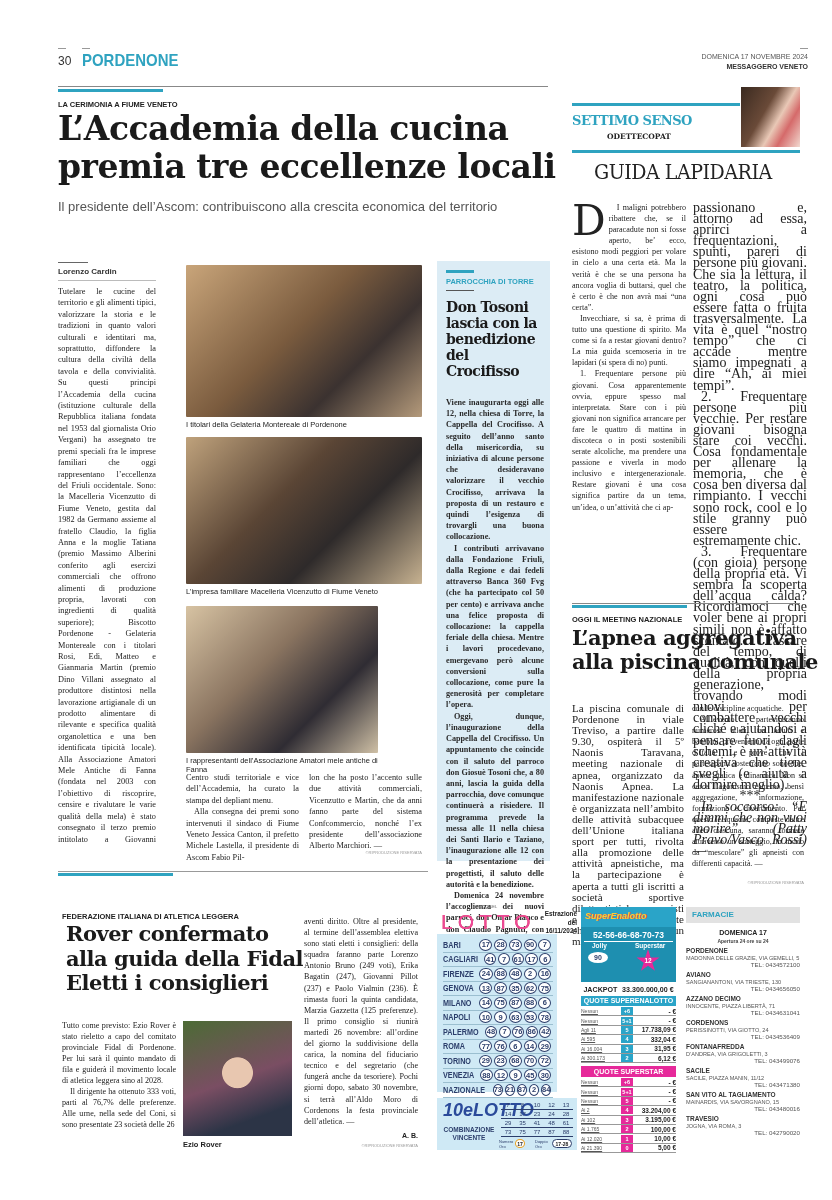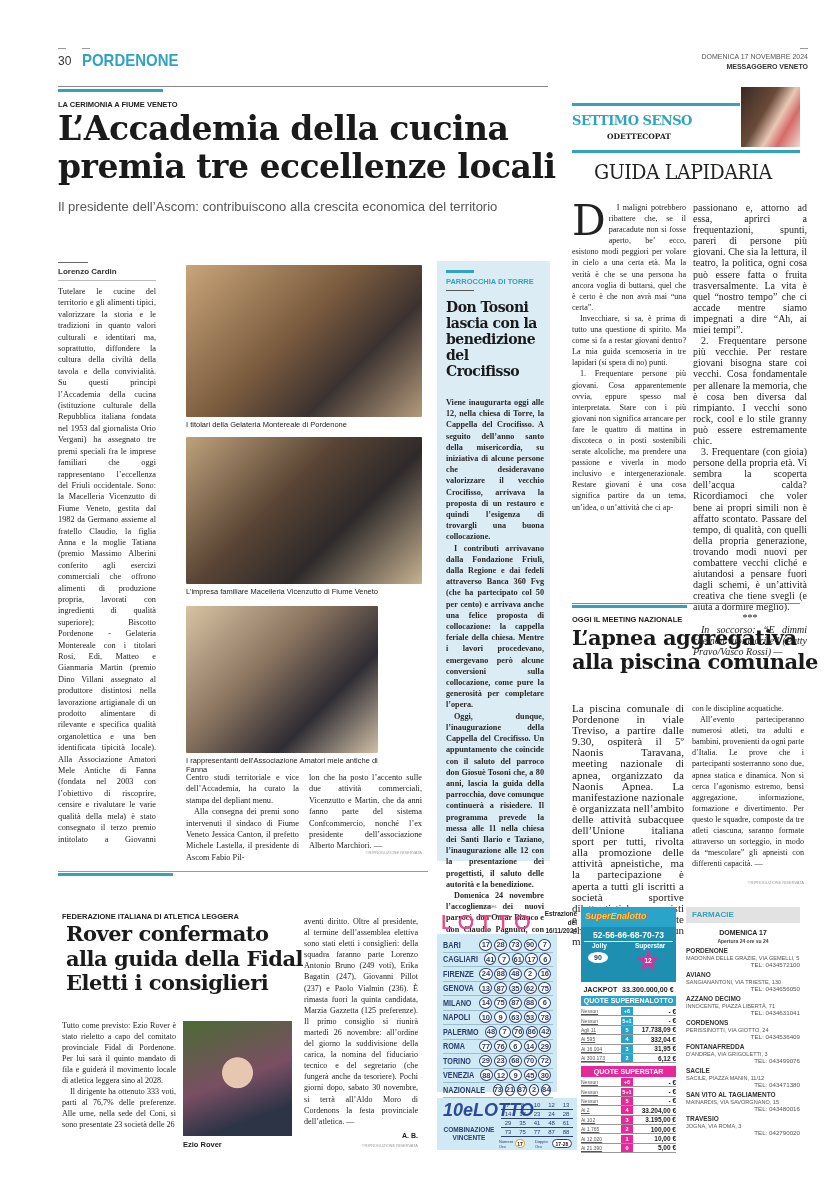--- a/index.html
+++ b/index.html
@@ -103,21 +103,21 @@
 <div class="abs" style="left:741px;top:87px;width:59px;height:60px;background:linear-gradient(120deg,#3a2a20,#6a4a38 40%,#e9c8b6 60%,#d56a6a 75%,#f2d9d0)"></div>
 <div class="abs" style="left:572px;top:150px;width:228px;height:3px;background:#2fa3c0"></div>
 <div class="abs" style="left:594px;top:160px;font-family:'DejaVu Serif',serif;font-size:20px;color:#222;letter-spacing:-.5px;transform:scaleX(.95);transform-origin:left">GUIDA LAPIDARIA</div>
 
 <div class="abs col" style="left:572px;top:202px;width:114px;font-size:8.1px;line-height:11.1px">
   <span style="float:left;font-family:'DejaVu Serif',serif;font-size:42px;line-height:38px;margin:0 3px 0 0">D</span>
   <p>I maligni potrebbero ribattere che, se il paracadute non si fosse aperto, be’ ecco, esistono modi peggiori per volare in cielo a una certa età. Ma la verità è che se una persona ha ancora voglia di buttarsi, quel che è certo è che non avrà mai “una certa”.</p>
   <p>Invecchiare, si sa, è prima di tutto una questione di spirito. Ma come si fa a restar giovani dentro? La mia guida scemoseria in tre lapidari (si spera di no) punti.</p>
   <p>1. Frequentare persone più giovani. Cosa apparentemente ovvia, eppure spesso mal interpretata. Stare con i più giovani non significa arrancare per fare le quattro di mattina in discoteca o in posti sostenibili serate alcoliche, ma prendere una passione e viverla in modo inclusivo e intergenerazionale. Restare giovani è una cosa significa partire da un tema, un’idea, o un’attività che ci ap-</p>
 </div>
-<div class="abs col" style="left:693px;top:202px;width:114px;font-size:10px;line-height:11.1px">
+<div class="abs col" style="left:693px;top:202px;width:114px;font-size:14px;line-height:11.1px">
   <p class="noind">passionano e, attorno ad essa, aprirci a frequentazioni, spunti, pareri di persone più giovani. Che sia la lettura, il teatro, la politica, ogni cosa può essere fatta o fruita trasversalmente. La vita è quel “nostro tempo” che ci accade mentre siamo impegnati a dire “Ah, ai miei tempi”.</p>
   <p>2. Frequentare persone più vecchie. Per restare giovani bisogna stare coi vecchi. Cosa fondamentale per allenare la memoria, che è cosa ben diversa dal rimpianto. I vecchi sono rock, cool e lo stile granny può essere estremamente chic.</p>
   <p>3. Frequentare (con gioia) persone della propria età. Vi sembra la scoperta dell’acqua calda? Ricordiamoci che voler bene ai propri simili non è affatto scontato. Passare del tempo, di qualità, con quelli della propria generazione, trovando modi nuovi per combattere vecchi cliché e aiutandosi a pensare fuori dagli schemi, è un’attività creativa che tiene svegli (e aiuta a dormire meglio).</p>
   <p style="text-align:center;text-indent:0">***</p>
   <p style="font-style:italic">In soccorso: “E dimmi che non vuoi morire” (Patty Pravo/Vasco Rossi) —</p>
 </div>
 
 <div class="abs rule" style="left:572px;top:603px;width:228px"></div>
 <div class="abs tealbar" style="left:572px;top:605px;width:115px;height:3px"></div>
 <div class="abs kicker" style="left:572px;top:615px;font-size:7.5px">OGGI IL MEETING NAZIONALE</div>

